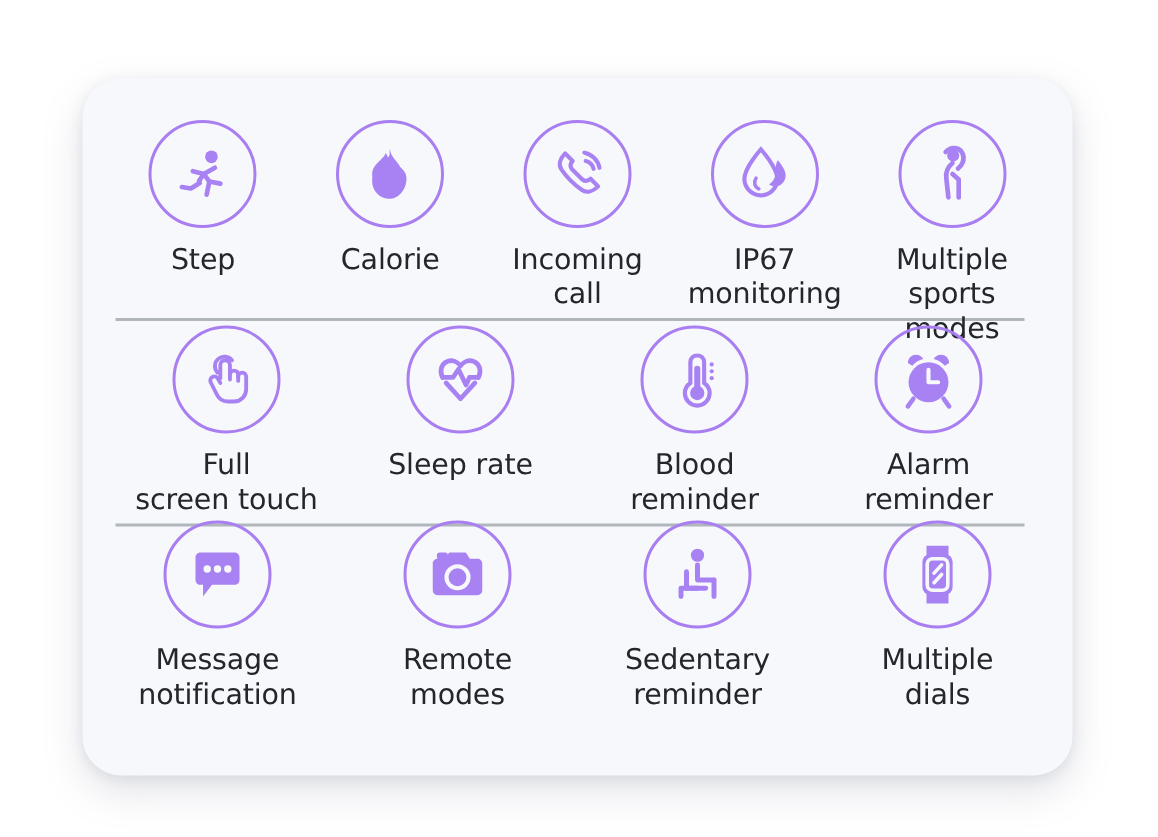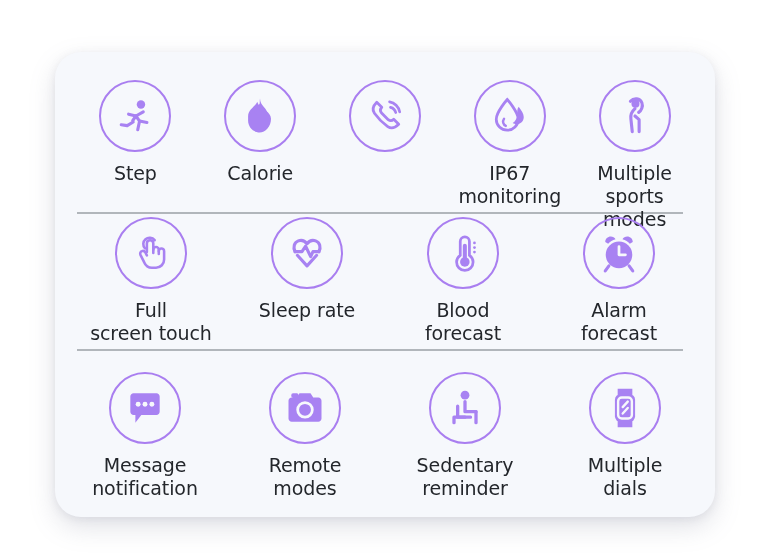--- a/index.html
+++ b/index.html
@@ -46,21 +46,21 @@
   .row {
     position: absolute;
     left: 18px;
     width: 624px;
     display: flex;
     flex-direction: row;
     align-items: flex-start;
   }
   .row-0 { top: 28px; }
   .row-1 { top: 165px; }
-  .row-2 { top: 320px; gap: 16px; }
+  .row-2 { top: 295px; gap: 16px; }
 
   .divider {
     position: absolute;
     left: 22px;
     width: 606px;
     height: 0;
     border-top: 2px solid #9aa0a6;
     opacity: 0.75;
   }
 
@@ -134,20 +134,22 @@
         </div>
 
         <div class="tile">
           <div class="icon-circle">
             <svg viewBox="0 0 48 48" fill="none" stroke="#a882f2" stroke-width="3" stroke-linecap="round" stroke-linejoin="round">
               <path d="M15 9 C11 13 10 17.5 12.5 21 C16 26 22 32 27 35.5 C30.5 38 35 37 39 33 L33.5 27.5 C31.5 29.5 29.5 29.5 27.5 28 L20 20.5 C18.5 18.5 18.5 16.5 20.5 14.5 Z"></path>
               <path d="M30 14.5 C32.8 15.2 35 17.4 35.7 20.2"></path>
               <path d="M29 8.5 C34.5 9.5 39 14 40 19.5"></path>
             </svg>
           </div>
+          <div class="tile-label">Incoming
+call</div>
         </div>
 
         <div class="tile">
           <div class="icon-circle">
             <svg viewBox="0 0 48 48">
               <path d="M33.5 14 C36.5 18 39 21.5 39 25 C39 29.5 35.5 33 31 33 C29.5 33 28 32.5 27 31.7 C30 29.5 32 26 32 22 C32 19 31.5 16.5 33.5 14 Z" fill="#a882f2"></path>
               <path d="M21 6 C21 6 9 19.5 9 27.5 C9 34.2 14.4 39.5 21 39.5 C27.6 39.5 33 34.2 33 27.5 C33 19.5 21 6 21 6 Z" fill="none" stroke="#a882f2" stroke-width="3"></path>
               <path d="M17.5 27 C15.5 30 16.5 33.5 19.5 34.8" fill="none" stroke="#a882f2" stroke-width="2.6" stroke-linecap="round"></path>
             </svg>
           </div>
@@ -201,37 +203,37 @@
             <svg viewBox="0 0 48 48">
               <path d="M21 11.5 C21 8.5 23.3 6.5 26 6.5 C28.7 6.5 31 8.5 31 11.5 L31 26.5 C33.6 28.3 35 31 35 33.8 C35 38.9 31 43 26 43 C21 43 17 38.9 17 33.8 C17 31 18.4 28.3 21 26.5 Z" fill="none" stroke="#a882f2" stroke-width="3"></path>
               <circle cx="26" cy="33.8" r="5.2" fill="#a882f2"></circle>
               <rect x="23.8" y="14" width="4.4" height="17" rx="2.2" fill="#a882f2"></rect>
               <circle cx="36.5" cy="13" r="1.5" fill="#a882f2"></circle>
               <circle cx="36.5" cy="18" r="1.5" fill="#a882f2"></circle>
               <circle cx="36.5" cy="23" r="1.5" fill="#a882f2"></circle>
             </svg>
           </div>
           <div class="tile-label">Blood
-forecast</div>
+reminder</div>
         </div>
 
 
         <div class="tile">
           <div class="icon-circle">
             <svg viewBox="0 0 48 48">
               <path d="M9 12 C9 8.5 11.8 6 15 6 C17.3 6 19.2 7.2 20.2 9 C17 9.8 14.2 11.5 12.2 14 Z" fill="#a882f2"></path>
               <path d="M39 12 C39 8.5 36.2 6 33 6 C30.7 6 28.8 7.2 27.8 9 C31 9.8 33.8 11.5 35.8 14 Z" fill="#a882f2"></path>
               <circle cx="24" cy="26" r="14.5" fill="#a882f2"></circle>
               <path d="M24 17 L24 26 L31 26" fill="none" stroke="#f6f8fc" stroke-width="3" stroke-linecap="round" stroke-linejoin="round"></path>
               <path d="M13 38 L9 43.5" stroke="#a882f2" stroke-width="3.4" stroke-linecap="round"></path>
               <path d="M35 38 L39 43.5" stroke="#a882f2" stroke-width="3.4" stroke-linecap="round"></path>
             </svg>
           </div>
           <div class="tile-label">Alarm
-forecast</div>
+reminder</div>
         </div>
 
       </div>
 
       <div class="row row-2">
 
         <div class="tile">
           <div class="icon-circle">
             <svg viewBox="0 0 48 48">
               <path d="M8 11.5 C8 9.6 9.6 8 11.5 8 L36.5 8 C38.4 8 40 9.6 40 11.5 L40 28 C40 29.9 38.4 31.5 36.5 31.5 L20 31.5 L13.5 40 L13.5 31.5 L11.5 31.5 C9.6 31.5 8 29.9 8 28 Z" fill="#a882f2"></path>

